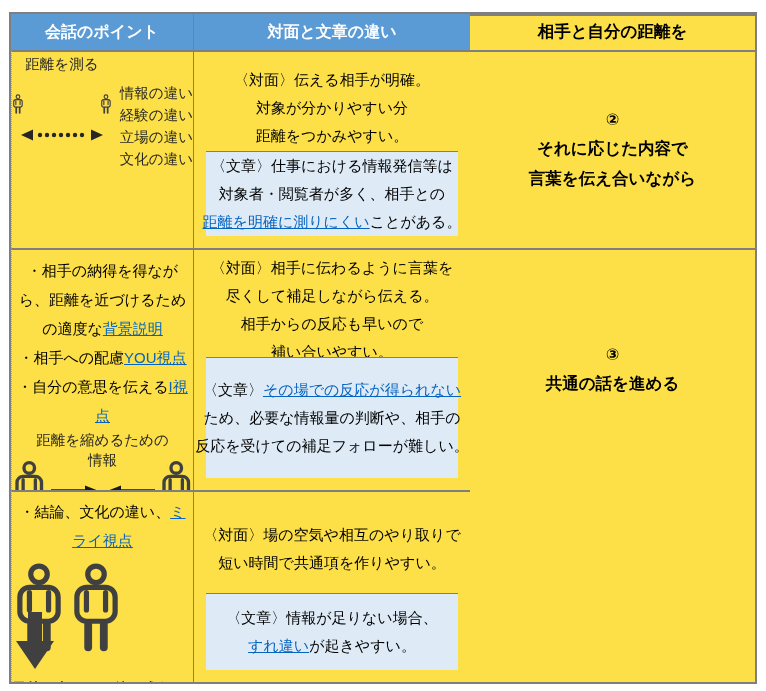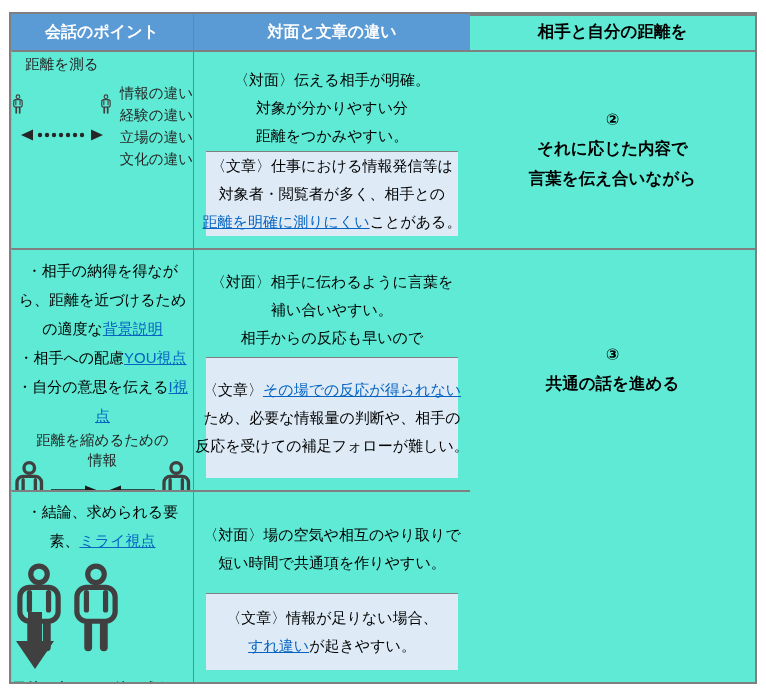--- a/index.html
+++ b/index.html
@@ -1,19 +1,19 @@
 <!DOCTYPE html>
 <html><head>
 <meta charset="utf-8">
 <style>
   * { margin:0; padding:0; box-sizing:border-box; }
   html,body { width:766px; height:691px; background:#ffffff; overflow:hidden;
     font-family:"Liberation Sans","DejaVu Sans",sans-serif; color:#000; }
   .table { position:absolute; left:9px; top:12px; width:748px; height:672px;
-    border:2px solid #7F7F7F; background:#5eead4;
+    border:2px solid #7F7F7F; background:#fde047;
     display:grid; grid-template-columns:182px 277px 1fr;
     grid-template-rows:36px 198px 242px 1fr; }
   .cell { border-top:2px solid #7F7F7F; overflow:hidden; }
   .hdr { border-top:none; background:#5B9BD5; color:#fff; font-weight:bold;
     font-size:16px; display:flex; align-items:center; justify-content:center; }
   .c2 { border-left:1px dotted #A6A6A6; }
   .hdr.c2 { border-left:1px dotted rgba(255,255,255,.85); }
   .c3 { border-left:1px solid #7F7F7F; }
 
   
@@ -164,37 +164,38 @@
         <path d="M42 34 V54" stroke="#404040" stroke-width="6" stroke-linecap="round" fill="none"></path>
         <path d="M22 70 V97" stroke="#404040" stroke-width="9" stroke-linecap="round" fill="none"></path>
         <path d="M40 70 V97" stroke="#404040" stroke-width="9" stroke-linecap="round" fill="none"></path>
       </svg>
     </div>
   </div>
 
   <div class="cell c3 c3cell">
     <div class="sub r2t">
       <div>〈対面〉相手に伝わるように言葉を</div>
+      <div>尽くして補足しながら伝える。</div>
+      <div>相手からの反応も早いので</div>
       <div>補い合いやすい。</div>
-      <div>相手からの反応も早いので</div>
     </div>
     <div class="sub blue">
       <div><span>〈文章〉</span><span class="link">その場での反応が得られない</span></div>
       <div>ため、必要な情報量の判断や、相手の</div>
       <div>反応を受けての補足フォローが難しい。</div>
     </div>
   </div>
 
   <div class="cell c1 point">
     <div class="num">③</div>
     <div>共通の話を進める</div>
   </div>
 
   <div class="cell c2">
-    <div class="bullets" style="padding-top:5px"><span>・結論、求められる要素、</span><span class="link">ミライ視点</span></div>
+    <div class="bullets" style="padding-top:5px"><span>・結論、文化の違い、</span><span class="link">ミライ視点</span></div>
     <div class="d3">
       <div class="d3-pair">
         <svg class="person" width="54" height="93" viewBox="0 0 62 107">
           <circle cx="31" cy="13" r="9.5" stroke="#404040" stroke-width="6" fill="none"></circle>
           <rect x="9" y="28" width="44" height="39" rx="11" stroke="#404040" stroke-width="6" fill="none"></rect>
           <path d="M20 34 V54" stroke="#404040" stroke-width="6" stroke-linecap="round" fill="none"></path>
           <path d="M42 34 V54" stroke="#404040" stroke-width="6" stroke-linecap="round" fill="none"></path>
           <path d="M22 70 V97" stroke="#404040" stroke-width="9" stroke-linecap="round" fill="none"></path>
           <path d="M40 70 V97" stroke="#404040" stroke-width="9" stroke-linecap="round" fill="none"></path>
         </svg>

